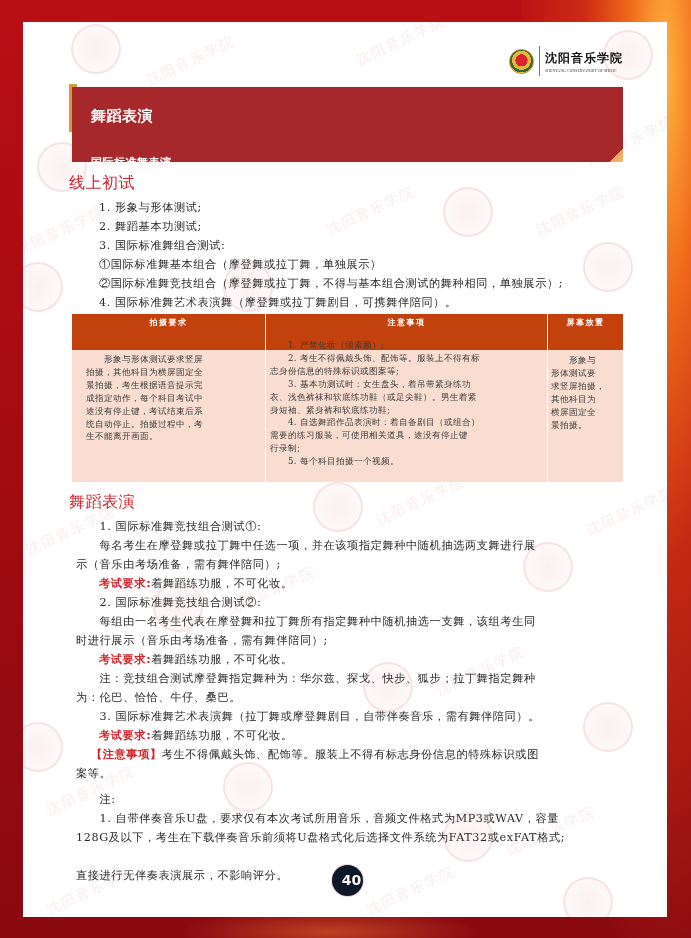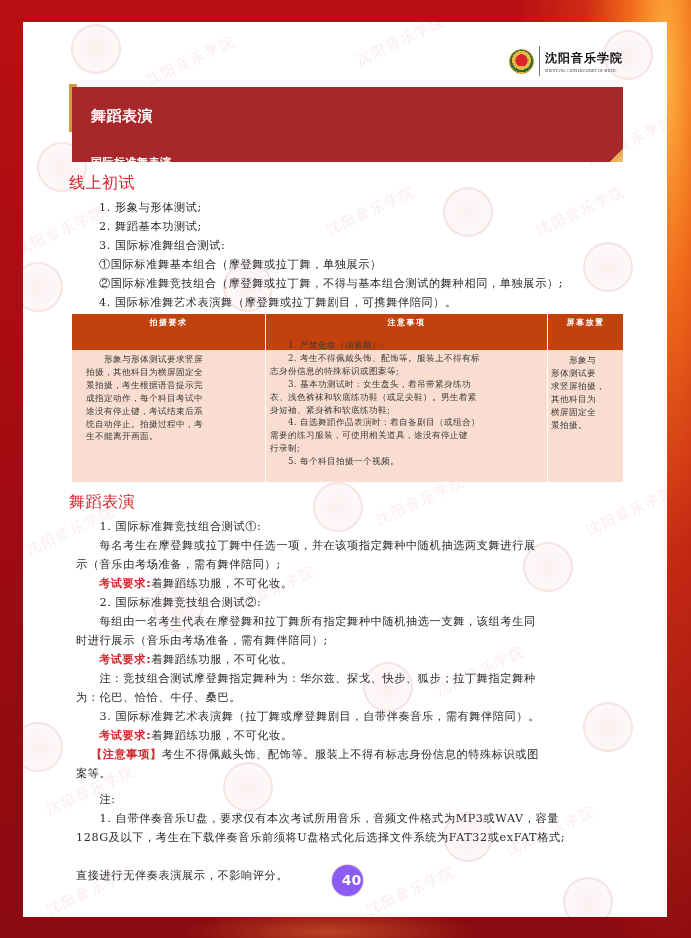--- a/index.html
+++ b/index.html
@@ -90,21 +90,21 @@
   }
   .tbl-col-sep { position: absolute; top: 0; width: 1px; height: 168px; background: #ffffff; }
   .tbl-cell {
     position: absolute; font-size: 8.6px; color: #3a3a3a; line-height: 12.9px;
     letter-spacing: 0.4px;
   }
   .tbl-cell p { white-space: nowrap; }
 
   .page-num {
     position: absolute; left: 309px; top: 843px; width: 31px; height: 31px; border-radius: 50%;
-    background: #8b5cf6; color: #fff; font-weight: bold; font-size: 14px;
+    background: #0f172a; color: #fff; font-weight: bold; font-size: 14px;
     text-align: center; line-height: 31px; font-family: "DejaVu Sans", sans-serif;
     box-shadow: 0 0 0 1px #e9d6d0;
     padding-left: 8px;
   }
 </style>
 </head>
 <body>
 
 <div class="bg-glow"></div>
 <div class="bg-glow-bottom"></div>

